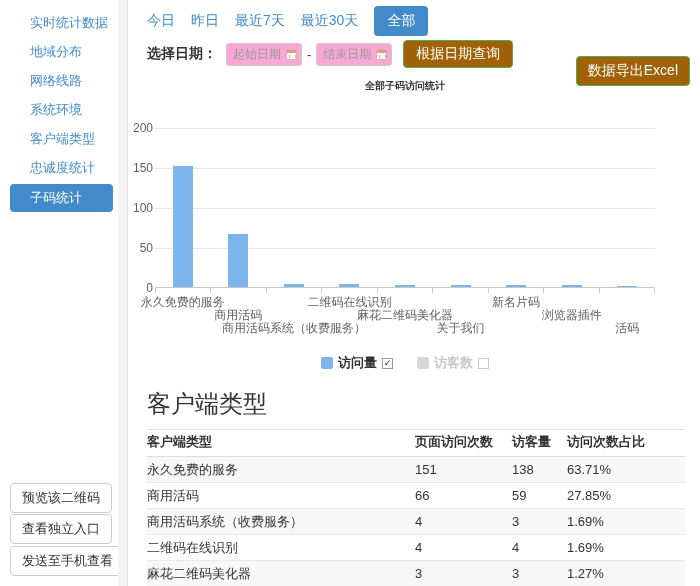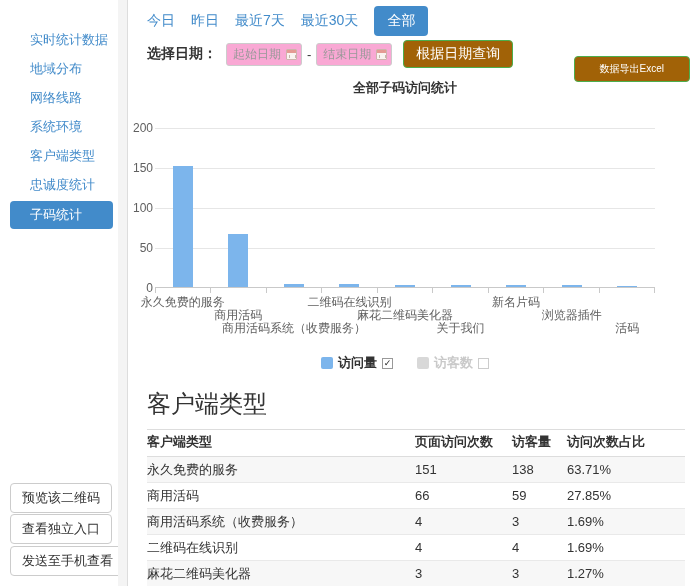--- a/index.html
+++ b/index.html
@@ -3,21 +3,21 @@
 <meta charset="utf-8">
 <style>
   * { margin:0; padding:0; box-sizing:border-box; }
   html,body { background:#fff; }
   body { font-family:"Liberation Sans","DejaVu Sans",sans-serif; color:#333; }
   #app { position:relative; width:700px; height:586px; overflow:hidden; background:#fff; }
 
   
   .sidebar { position:absolute; left:0; top:0; width:118px; height:100%; background:#fff; }
   .side-item { height:29px; line-height:29px; padding-left:30px; font-size:13px; color:#428bca; cursor:pointer; white-space:nowrap; }
-  .side-item.first { margin-top:25px; }
+  .side-item.first { margin-top:8px; }
   .side-item-active { height:28px; line-height:28px; margin:2px 5px 0 10px; padding-left:20px;
       background:#428bca; color:#fff; border-radius:4px; font-size:13px; cursor:pointer; white-space:nowrap; }
   .side-footer-btn { position:absolute; left:10px; background:#fff; border:1px solid #ccc; border-radius:4px;
       font-size:13px; color:#333; padding:5px 11px; cursor:pointer; white-space:nowrap; }
   .divider-strip { position:absolute; left:118px; top:0; width:10px; height:100%; background:#f4f4f4; border-right:1px solid #ddd; }
 
   
   .main { position:absolute; left:129px; top:0; right:0; height:100%; }
 
   .tabs-row { position:absolute; top:6px; left:18px; display:flex; align-items:center; }
@@ -31,25 +31,25 @@
   .date-input input { border:0; outline:0; width:50px; font-size:12px; color:#333; background:transparent; font-family:inherit; }
   .date-input input::placeholder { color:#999; }
   .cal-icon { position:absolute; right:4px; top:5px; width:11px; height:11px; border:1px solid #cdb4ac; background:#faf3f0; border-radius:1px; }
   .cal-icon::before { content:""; position:absolute; left:0; top:0; right:0; height:3px; background:#e49a93; }
   .cal-icon::after { content:""; position:absolute; left:2px; top:5px; width:5px; height:3px;
       border-left:1px solid #c9b6ae; border-right:1px solid #c9b6ae; }
   .dash-sep { color:#333; font-size:13px; margin:0 2px; }
   .btn-green { background:#a16207; border:1px solid #4cae4c; color:#fff; border-radius:4px; font-size:14px;
       padding:4px 12px; cursor:pointer; white-space:nowrap; font-family:inherit; }
   .query-btn { margin-left:8px; }
-  .excel-btn { position:absolute; top:56px; right:10px; font-size:10px; padding:5px 25px; }
+  .excel-btn { position:absolute; top:56px; right:10px; font-size:14px; padding:5px 11px; }
 
   
   .chart-title { position:absolute; top:79px; left:26px; width:500px; text-align:center;
-      font-size:13px; font-weight:bold; color:#333; }
+      font-size:10px; font-weight:bold; color:#333; }
   .chart-area { position:absolute; top:128px; left:4px; width:530px; }
   .plot { position:absolute; left:22px; top:0; width:500px; height:160px; border-bottom:1px solid #c9c9c9; }
   .gridline { position:absolute; left:0; width:100%; height:1px; background:#e6e6e6; }
   .bars { position:absolute; left:0; top:0; width:100%; height:100%; display:flex; align-items:flex-end; }
   .bar-slot { flex:1; display:flex; justify-content:center; align-items:flex-end; height:100%; }
   .bar { width:20px; background:#7cb5ec; }
   .y-label { position:absolute; left:-4px; width:24px; text-align:right; font-size:12px; color:#606060; }
   .ticks { position:absolute; left:22px; top:160px; width:500px; height:5px; display:flex; border-left:1px solid #c9c9c9; }
   .tick-cell { flex:1; border-right:1px solid #c9c9c9; }
   .x-labels { position:absolute; left:22px; top:166px; width:500px; height:44px; }

